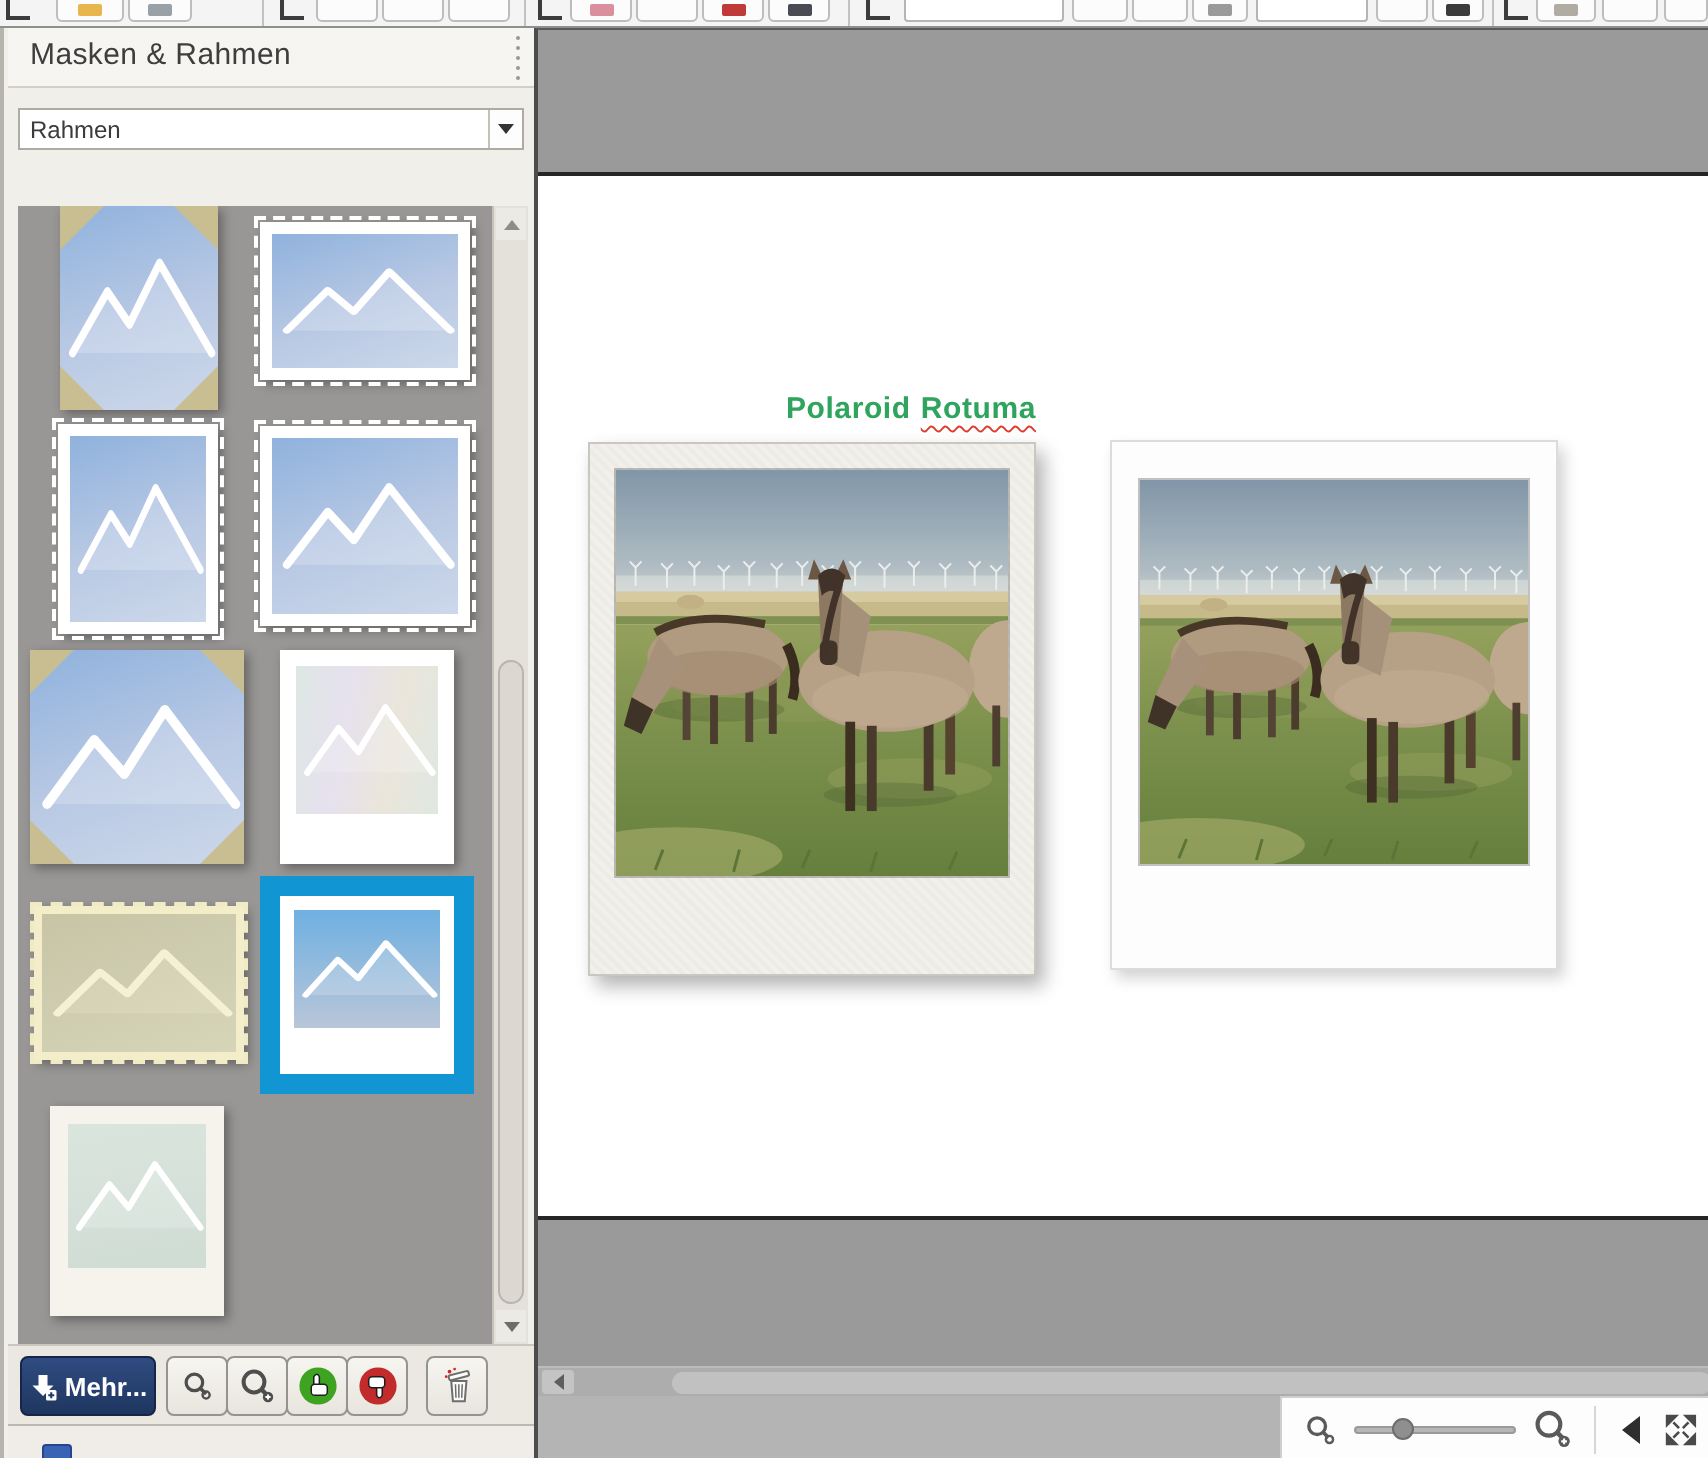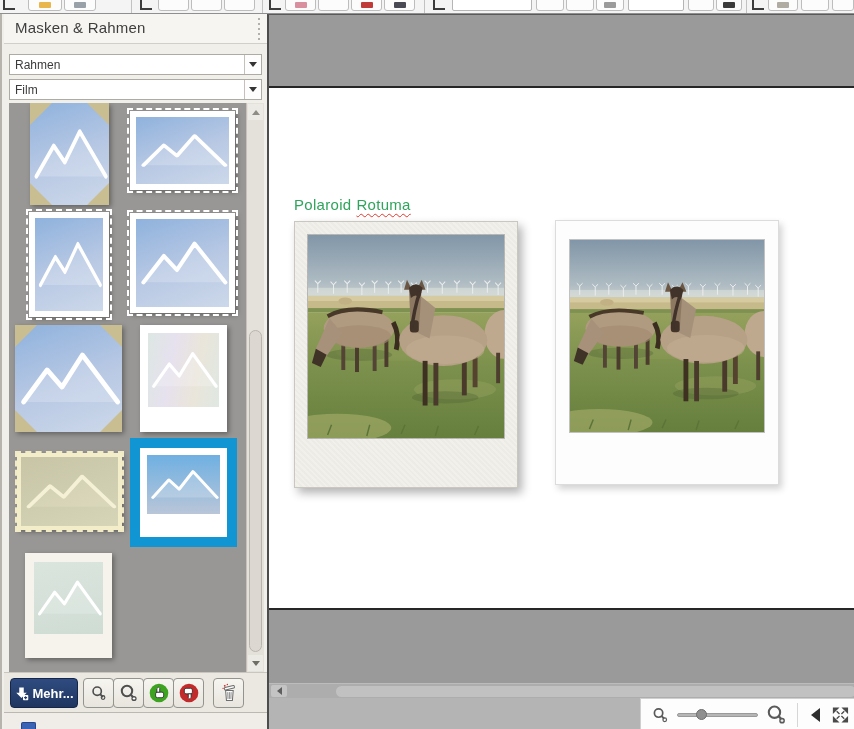--- a/index.html
+++ b/index.html
@@ -90,22 +90,22 @@
     background:#f0ede8; border-top:1px solid #bbb8b1; }
   .status-stub { position:absolute; left:17px; bottom:0; width:15px; height:7px;
     background:#3a62b5; border:1px solid #27458c; border-bottom:none;
     border-radius:2px 2px 0 0; }
 
   
   .canvas { position:absolute; left:267px; top:14px; width:587px; height:715px;
     background:#9a9a9a; border-left:2px solid #4c4c4c; border-top:1px solid #5a5a5a; }
   .page { position:absolute; left:0; top:71px; width:587px; height:524px;
     background:#fff; border-top:2px solid #262626; border-bottom:2px solid #262626; }
-  .caption { position:absolute; font-size:15px; color:#2fa45c; text-align:left;
-    letter-spacing:.3px; white-space:nowrap; }
+  .caption { position:absolute; font-size:15px; color:#2fa45c; text-align:right;
+    letter-spacing:.3px; white-space:nowrap;font-weight:bold; }
   .caption .w2 { margin-left:5px; }
   .squiggle { text-decoration-line:underline; text-decoration-style:wavy;
     text-decoration-color:#e03a2e; text-decoration-thickness:1px; text-underline-offset:3px; }
   .figure { position:absolute; }
   .fig-textured { background:#f2f0eb;
     background-image:repeating-linear-gradient(45deg,rgba(0,0,0,.02) 0 2px,transparent 2px 4px);
     border:1px solid #cac7c0; box-shadow:4px 5px 9px rgba(0,0,0,.3); }
   .fig-flat { background:#fdfdfd; border:1px solid #dcdcdc;
     box-shadow:3px 4px 7px rgba(0,0,0,.18); }
   .photo { position:absolute; outline:1px solid rgba(80,80,80,.35); }
@@ -281,26 +281,20 @@
           <b></b>
       </div>
     </div>
 
     <div class="combo" style="top:40px">
       <span class="combo-value">Rahmen</span>
       <span class="combo-btn">
           <span class="caret"></span>
         </span>
     </div>
-    <div class="combo" style="top:65px">
-      <span class="combo-value">Film</span>
-      <span class="combo-btn">
-          <span class="caret"></span>
-        </span>
-    </div>
 
     <div class="thumb-grid">
 
       <div class="thumb" style="left:21px;top:0;width:79px;height:102px">
         <div class="t-img">
             <svg preserveAspectRatio="none" viewBox="0 0 100 100">
               <use href="#mtn-glyph"></use>
             </svg>
           </div>
         <span class="corner c-tl"></span>

